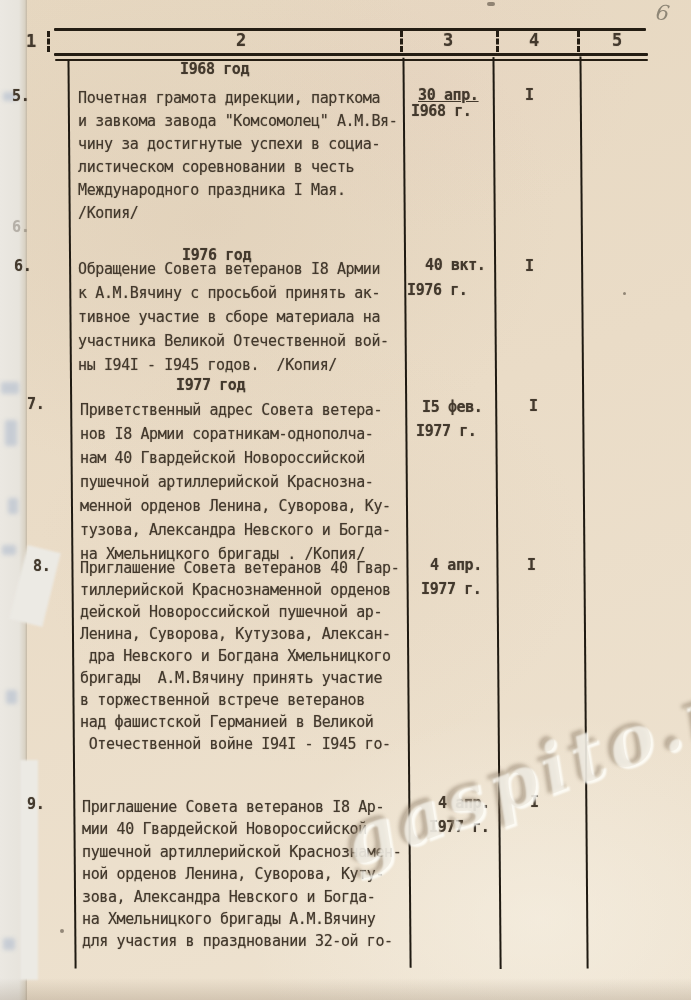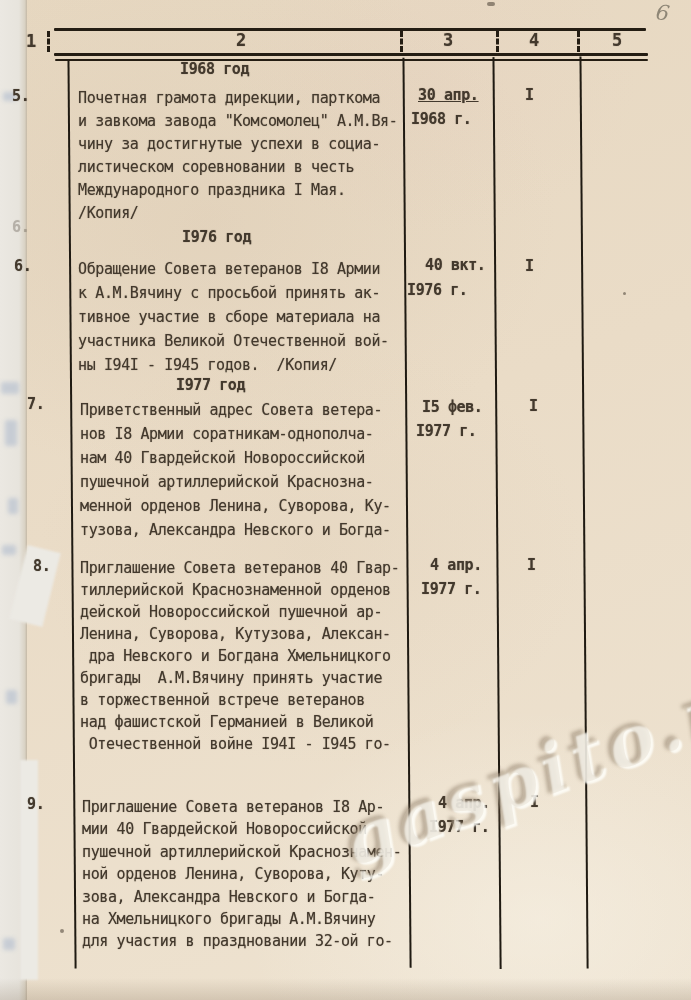--- a/index.html
+++ b/index.html
@@ -95,26 +95,26 @@
     <div class="tw" style="left:12px;top:89px;">5.</div>
     <div class="textblock" style="left:78px;top:87px;line-height:23px;">
       <div>Почетная грамота дирекции, парткома</div>
       <div>и завкома завода "Комсомолец" А.М.Вя-</div>
       <div>чину за достигнутые успехи в социа-</div>
       <div>листическом соревновании в честь</div>
       <div>Международного праздника I Мая.</div>
       <div>/Копия/</div>
     </div>
     <div class="tw" style="left:418px;top:88px;text-decoration:underline;">30 апр.</div>
-    <div class="tw" style="left:411px;top:112px;">I968 г.</div>
+    <div class="tw" style="left:411px;top:104px;">I968 г.</div>
     <div class="tw" style="left:525px;top:88px;">I</div>
   </div>
 
   <div>
-    <div class="tw" style="left:182px;top:230px;">I976 год</div>
+    <div class="tw" style="left:182px;top:248px;">I976 год</div>
     <div class="tw" style="left:14px;top:259px;">6.</div>
     <div class="textblock" style="left:78px;top:257px;line-height:24px;">
       <div>Обращение Совета ветеранов I8 Армии</div>
       <div>к А.М.Вячину с просьбой принять ак-</div>
       <div>тивное участие в сборе материала на</div>
       <div>участника Великой Отечественной вой-</div>
       <div>ны I94I - I945 годов.  /Копия/</div>
     </div>
     <div class="tw" style="left:425px;top:258px;">40 вкт.</div>
     <div class="tw" style="left:407px;top:283px;">I976 г.</div>
@@ -124,20 +124,21 @@
   <div>
     <div class="tw" style="left:176px;top:378px;">I977 год</div>
     <div class="tw" style="left:27px;top:397px;">7.</div>
     <div class="textblock" style="left:80px;top:398px;line-height:24px;">
       <div>Приветственный адрес Совета ветера-</div>
       <div>нов I8 Армии соратникам-однополча-</div>
       <div>нам 40 Гвардейской Новороссийской</div>
       <div>пушечной артиллерийской Краснозна-</div>
       <div>менной орденов Ленина, Суворова, Ку-</div>
       <div>тузова, Александра Невского и Богда-</div>
+      <div>на Хмельницкого бригады . /Копия/</div>
     </div>
     <div class="tw" style="left:422px;top:400px;">I5 фев.</div>
     <div class="tw" style="left:416px;top:424px;">I977 г.</div>
     <div class="tw" style="left:529px;top:399px;">I</div>
   </div>
 
   <div>
     <div class="tw" style="left:33px;top:559px;">8.</div>
     <div class="textblock" style="left:80px;top:557px;line-height:22px;">
       <div>Приглашение Совета ветеранов 40 Гвар-</div>

